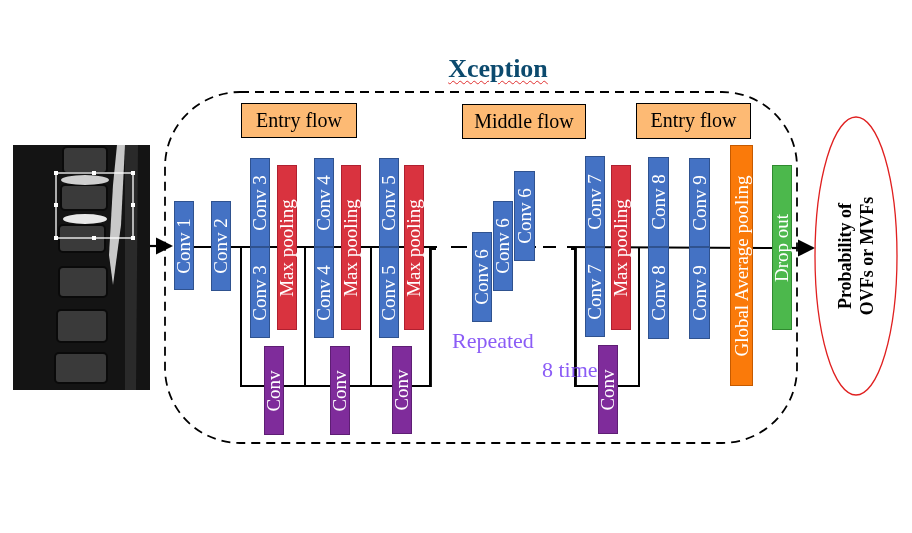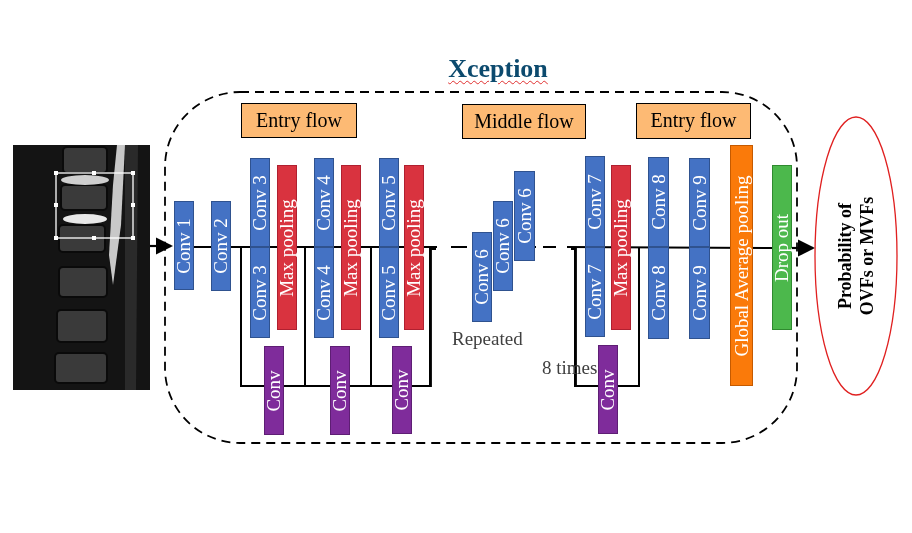--- a/index.html
+++ b/index.html
@@ -13,21 +13,21 @@
            text-underline-offset:3px; }
   .flow-label { position:absolute; border:1.3px solid #000; background:#fdba74;
                 font-size:20px; color:#000; text-align:center; line-height:33px; box-sizing:border-box; }
   .block { position:absolute; box-sizing:border-box; display:flex; align-items:center; justify-content:center; }
   .block span { transform:rotate(-90deg); white-space:nowrap; color:#fff; font-size:19px; }
   .blue { background:#4472c4; border:1px solid #2f528f; }
   .red { background:#d9333f; border:1px solid #b02030; }
   .purple { background:#7f2c9b; border:1px solid #5e1e74; }
   .orange { background:#fa7a0a; border:1px solid #c55a00; }
   .green { background:#4cb84c; border:1px solid #2f8a2f; }
-  .note { position:absolute; font-size:19px; color:#404040; white-space:nowrap;font-family:Liberation Serif, serif; }
+  .note { position:absolute; font-size:22px; color:#8b5cf6; white-space:nowrap;font-family:Liberation Serif, serif; }
   .out-text { position:absolute; display:flex; align-items:center; justify-content:center; }
   .out-text div { transform:rotate(-90deg); text-align:center; font-weight:bold; font-size:18px; line-height:22px; color:#000; white-space:nowrap; }
   .mri { position:absolute; left:13px; top:145px; width:137px; height:245px; background:#161616; overflow:hidden; }
 </style>
 </head>
 <body>
 
 <div id="canvas">
 
   <svg class="abs" style="left:0;top:0" width="912" height="533">

